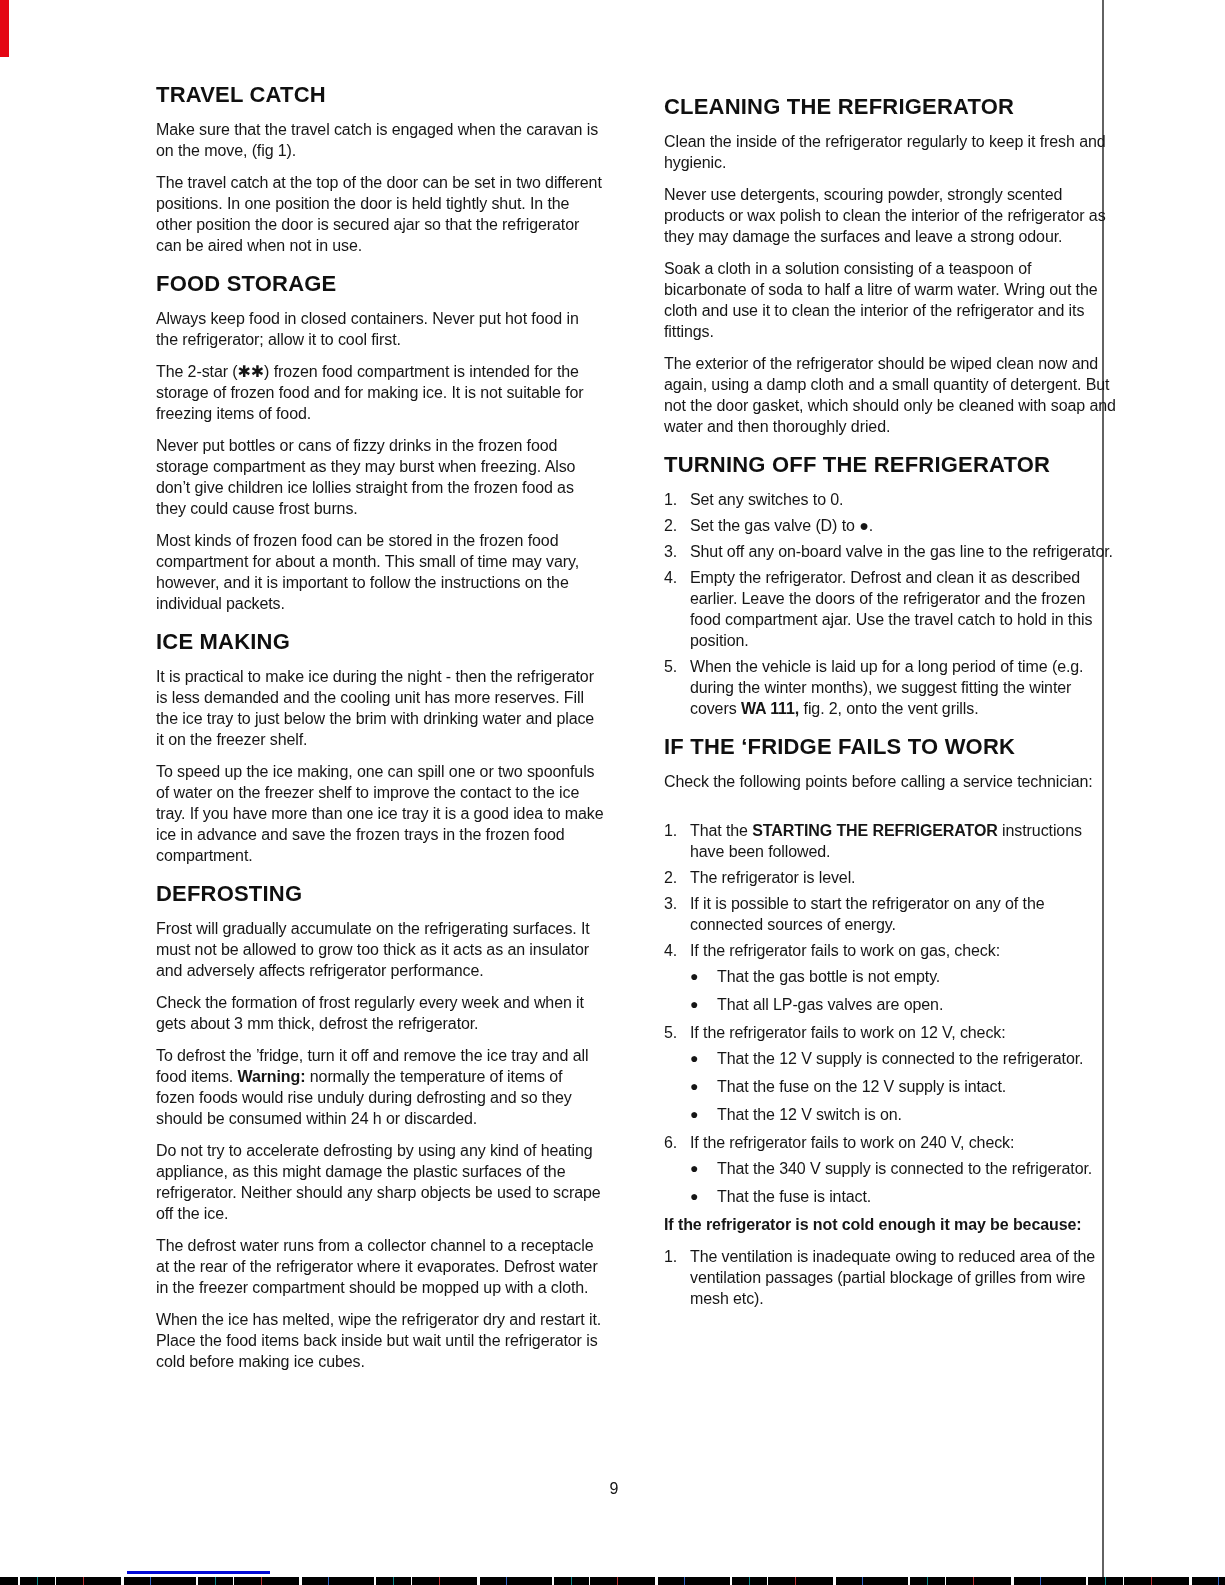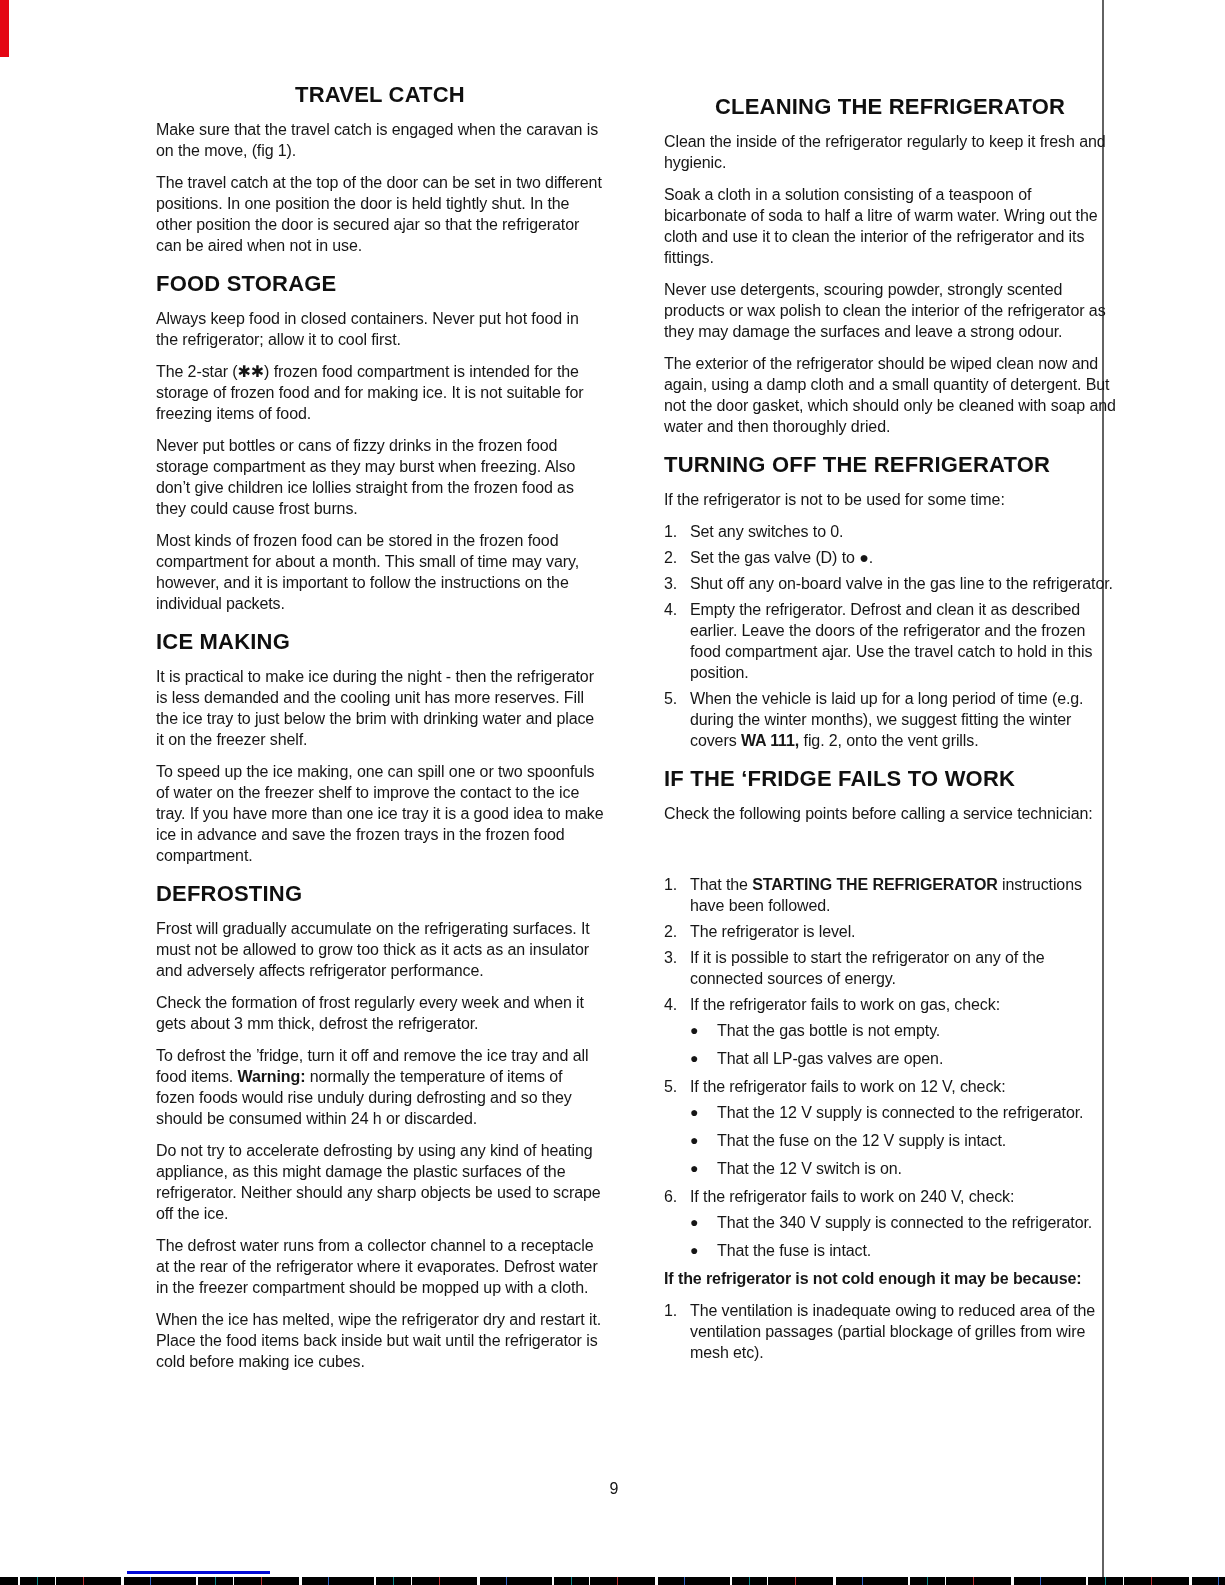--- a/index.html
+++ b/index.html
@@ -12,28 +12,28 @@
     overflow:hidden;
   }
   .col { position:absolute; }
   .col-left  { left:156px; top:83px;  width:448px; }
   .col-right { left:664px; top:95px;  width:452px; }
 
   h2 {
     font-size:22px; line-height:24px; font-weight:700;
     letter-spacing:.2px; margin:16px 0 12px 0; color:#101010;
   }
-  .col > section:first-child h2 { margin-top:0;text-align:center; }
+  .col > section:first-child h2 { margin-top:0; }
 
   p, .li, .bl {
     font-size:16px; line-height:21px; letter-spacing:-0.1px;
     margin:0; color:#161616;
   }
   p { margin:0 0 11px 0; }
-  p.gap-after { margin-bottom:50px; }
+  p.gap-after { margin-bottom:28px; }
   p.wide { width:476px; }
   b { font-weight:700; }
 
   .li { display:flex; margin:0 0 5px 0; }
   .li .num { flex:none; width:26px; }
   .li .litext { flex:1; }
 
   .bl { display:flex; margin:0 0 7px 26px; }
   .bl .dot { flex:none; width:14px; margin-right:13px; font-size:14px; line-height:21px; }
   .bl .litext { flex:1; }
@@ -98,27 +98,26 @@
         <p><span>To defrost the ’fridge, turn it off and remove the ice tray and all food items. </span><b>Warning:</b><span> normally the temperature of items of fozen foods would rise unduly during defrosting and so they should be consumed within 24 h or discarded.</span></p>
         <p><span>Do not try to accelerate defrosting by using any kind of heating appliance, as this might damage the plastic surfaces of the refrigerator. Neither should any sharp objects be used to scrape off the ice.</span></p>
         <p><span>The defrost water runs from a collector channel to a receptacle at the rear of the refrigerator where it evaporates. Defrost water in the freezer compartment should be mopped up with a cloth.</span></p>
         <p><span>When the ice has melted, wipe the refrigerator dry and restart it. Place the food items back inside but wait until the refrigerator is cold before making ice cubes.</span></p>
       </section>
     </div>
   <div class="col col-right">
       <section>
         <h2><span>CLEANING THE REFRIGERATOR</span></h2>
         <p><span>Clean the inside of the refrigerator regularly to keep it fresh and hygienic.</span></p>
+        <p><span>Never use detergents, scouring powder, strongly scented products or wax polish to clean the interior of the refrigerator as they may damage the surfaces and leave a strong odour.</span></p>
         <p><span>Soak a cloth in a solution consisting of a teaspoon of bicarbonate of soda to half a litre of warm water. Wring out the cloth and use it to clean the interior of the refrigerator and its fittings.</span></p>
-        <p><span>Never use detergents, scouring powder, strongly scented products or wax polish to clean the interior of the refrigerator as they may damage the surfaces and leave a strong odour.</span></p>
         <p><span>The exterior of the refrigerator should be wiped clean now and again, using a damp cloth and a small quantity of detergent. But not the door gasket, which should only be cleaned with soap and water and then thoroughly dried.</span></p>
       </section>
       <section>
         <h2><span>TURNING OFF THE REFRIGERATOR</span></h2>
-        <p><span>If the refrigerator is not to be used for some time:</span></p>
         <div class="li">
           <span class="num">1.</span>
           <span class="litext"><span>Set any switches to 0.</span></span>
         </div>
         <div class="li">
           <span class="num">2.</span>
           <span class="litext"><span>Set the gas valve (D) to ●.</span></span>
         </div>
         <div class="li">
           <span class="num">3.</span>

